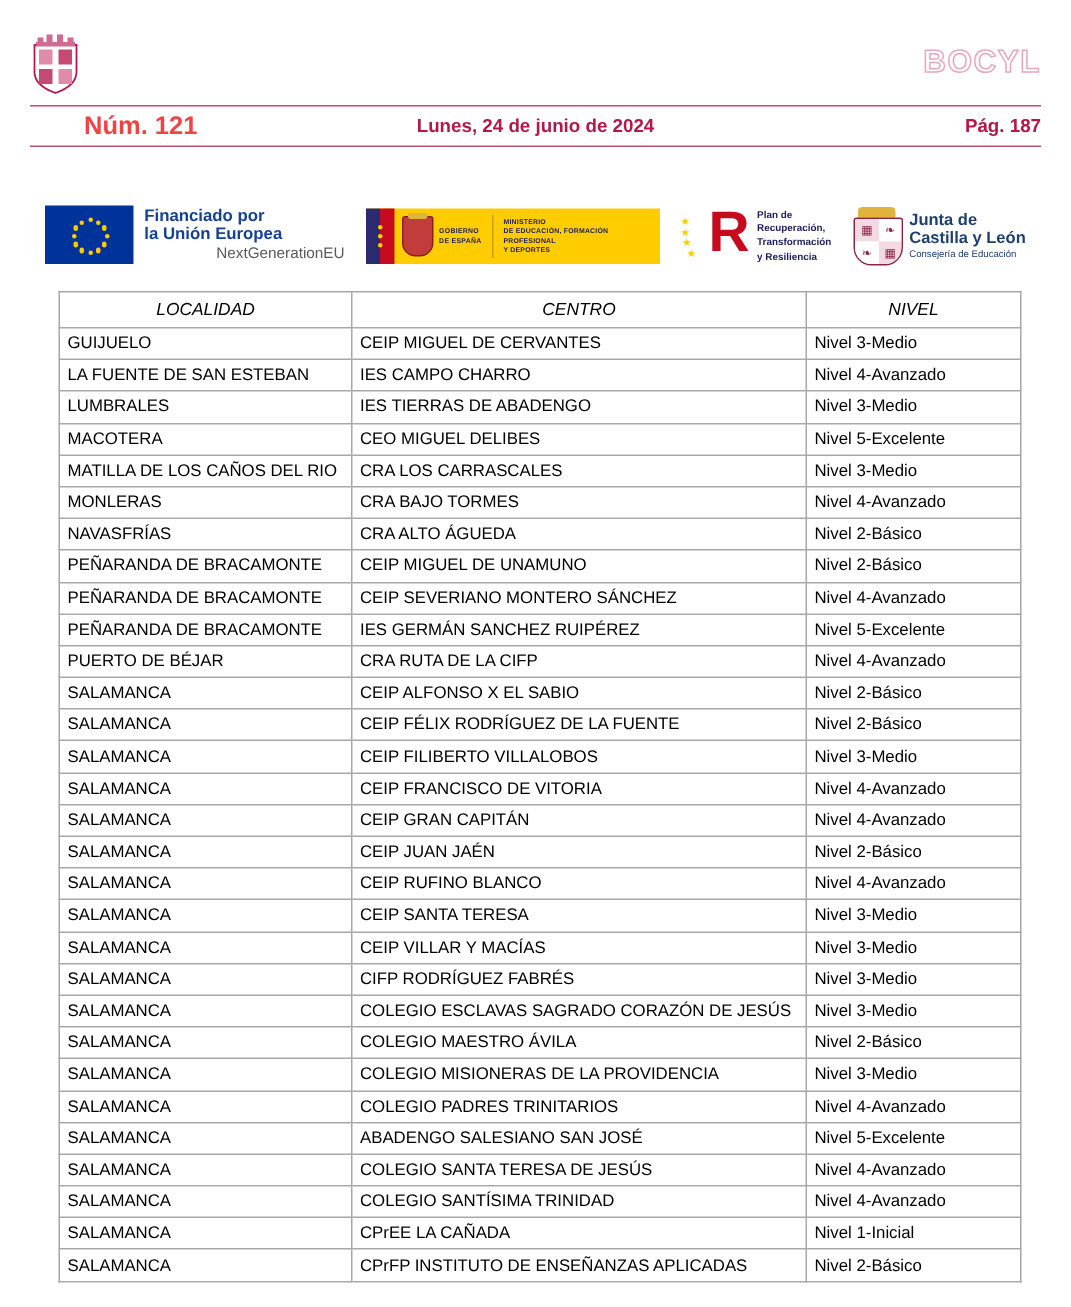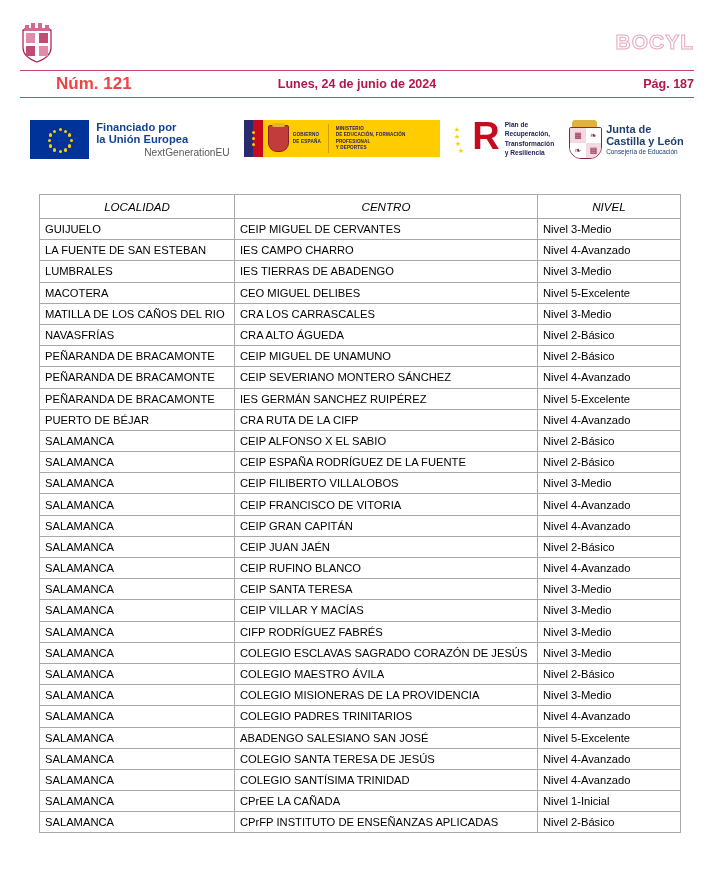--- a/index.html
+++ b/index.html
@@ -89,21 +89,21 @@
     font-size: 12.5px;
     font-weight: bold;
     color: #b4174a;
   }
 
   
   .logo-banner {
     margin-top: 22px;
     height: 56px;
     display: flex;
-    align-items: flex-start;
+    align-items: flex-end;
     justify-content: center;
     gap: 14px;
   }
 
   
   .logo-eu {
     display: flex;
     align-items: center;
     gap: 7px;
   }
@@ -495,20 +495,25 @@
           <td>MACOTERA</td>
           <td>CEO MIGUEL DELIBES</td>
           <td>Nivel 5-Excelente</td>
         </tr>
         <tr>
           <td>MATILLA DE LOS CAÑOS DEL RIO</td>
           <td>CRA LOS CARRASCALES</td>
           <td>Nivel 3-Medio</td>
         </tr>
         <tr>
+          <td>MONLERAS</td>
+          <td>CRA BAJO TORMES</td>
+          <td>Nivel 4-Avanzado</td>
+        </tr>
+        <tr>
           <td>NAVASFRÍAS</td>
           <td>CRA ALTO ÁGUEDA</td>
           <td>Nivel 2-Básico</td>
         </tr>
         <tr>
           <td>PEÑARANDA DE BRACAMONTE</td>
           <td>CEIP MIGUEL DE UNAMUNO</td>
           <td>Nivel 2-Básico</td>
         </tr>
         <tr>
@@ -526,21 +531,21 @@
           <td>CRA RUTA DE LA CIFP</td>
           <td>Nivel 4-Avanzado</td>
         </tr>
         <tr>
           <td>SALAMANCA</td>
           <td>CEIP ALFONSO X EL SABIO</td>
           <td>Nivel 2-Básico</td>
         </tr>
         <tr>
           <td>SALAMANCA</td>
-          <td>CEIP ESPAÑA RODRÍGUEZ DE LA FUENTE</td>
+          <td>CEIP FÉLIX RODRÍGUEZ DE LA FUENTE</td>
           <td>Nivel 2-Básico</td>
         </tr>
         <tr>
           <td>SALAMANCA</td>
           <td>CEIP FILIBERTO VILLALOBOS</td>
           <td>Nivel 3-Medio</td>
         </tr>
         <tr>
           <td>SALAMANCA</td>
           <td>CEIP FRANCISCO DE VITORIA</td>

